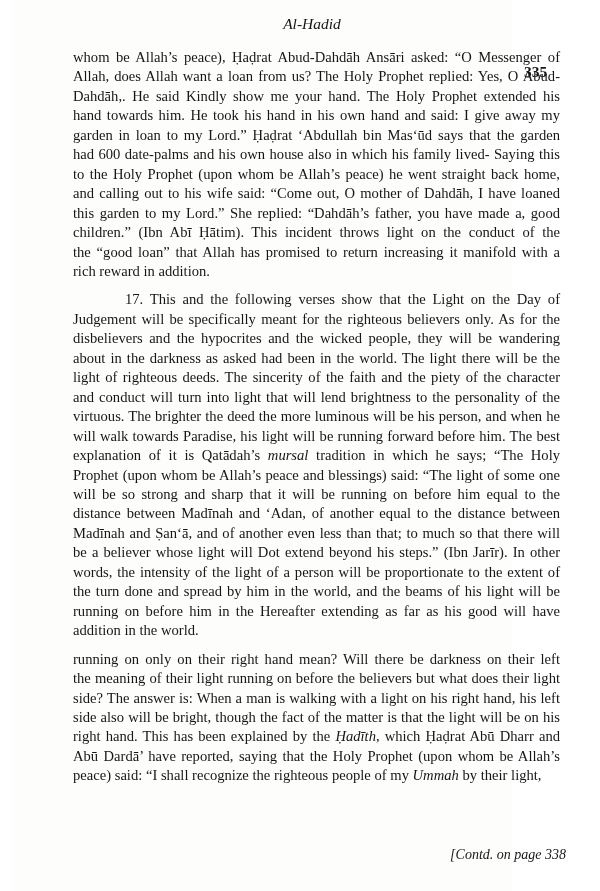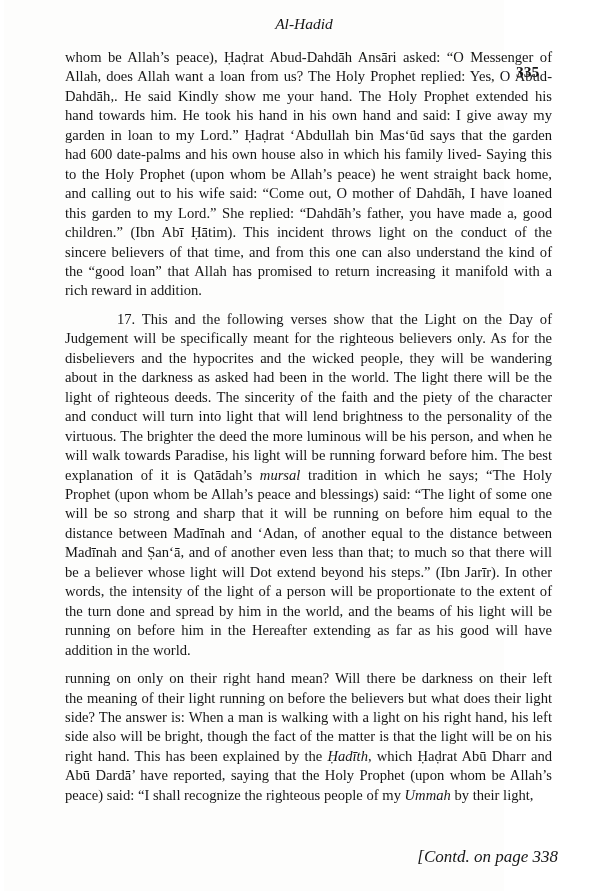--- a/index.html
+++ b/index.html
@@ -1,18 +1,18 @@
 <!DOCTYPE html>
 <html><head>
 <meta charset="utf-8">
 <style>
   html, body { margin: 0; padding: 0; background: #ffffff; }
   body { width: 600px; height: 891px; position: relative; overflow: hidden; }
   .page {
-    position: absolute; left: 4px; top: 0; width: 500px; height: 891px;
+    position: absolute; left: 12px; top: 0; width: 500px; height: 891px;
     background: #fdfdfc;
     font-family: "Liberation Serif", "DejaVu Serif", serif;
     color: #161616;
   }
   .running-title {
     position: absolute; top: 15px; left: 0; width: 600px; text-align: center;
     font-style: italic; font-size: 15.5px;
   }
   .page-number {
     position: absolute; top: 15px; left: 512px; font-size: 15.5px; font-weight: bold; margin-top: 48px;
@@ -20,21 +20,21 @@
   .body-text {
     position: absolute; left: 53px; top: 40px; width: 503px;
     font-size: 14.6px; line-height: 19.45px; text-align: justify;
   }
   .body-text p { margin: 8px; }
   .para-gap { margin-top: 9px !important; }
   .line { display: block; text-align: justify; text-align-last: justify; white-space: nowrap; }
   .line.last { text-align-last: left; }
   .continuation {
     position: absolute; top: 847px; left: 0; width: 554px; text-align: right;
-    font-style: italic; font-size: 17px;
+    font-style: italic; font-size: 14px;
   }
   i { }
 </style>
 </head>
 <body>
 
 <div class="page">
   <div class="running-title">Al-Hadid</div>
   <div class="page-number">335</div>
 
@@ -43,21 +43,20 @@
         <span class="line">whom be Allah’s peace), Ḥaḍrat Abud-Dahdāh Ansāri asked: “O Messenger of</span>
         <span class="line">Allah, does Allah want a loan from us? The Holy Prophet replied: Yes, O Abud-</span>
         <span class="line">Dahdāh,. He said Kindly show me your hand. The Holy Prophet extended his</span>
         <span class="line">hand towards him. He took his hand in his own hand and said: I give away my</span>
         <span class="line">garden in loan to my Lord.” Ḥaḍrat ‘Abdullah bin Mas‘ūd says that the garden</span>
         <span class="line">had 600 date-palms and his own house also in which his family lived- Saying this</span>
         <span class="line">to the Holy Prophet (upon whom be Allah’s peace) he went straight back home,</span>
         <span class="line">and calling out to his wife said: “Come out, O mother of Dahdāh, I have loaned</span>
         <span class="line">this garden to my Lord.” She replied: “Dahdāh’s father, you have made a, good</span>
         <span class="line">children.” (Ibn Abī Ḥātim). This incident throws light on the conduct of the</span>
-        <span class="line">sincere believers of that time, and from this one can also understand the kind of</span>
         <span class="line">the “good loan” that Allah has promised to return increasing it manifold with a</span>
         <span class="line last">rich reward in addition.</span>
       </p>
     <p class="para-gap">
         <span class="line" style="padding-left: 52px;">17. This and the following verses show that the Light on the Day of</span>
         <span class="line">Judgement will be specifically meant for the righteous believers only. As for the</span>
         <span class="line">disbelievers and the hypocrites and the wicked people, they will be wandering</span>
         <span class="line">about in the darkness as asked had been in the world. The light there will be the</span>
         <span class="line">light of righteous deeds. The sincerity of the faith and the piety of the character</span>
         <span class="line">and conduct will turn into light that will lend brightness to the personality of the</span>

